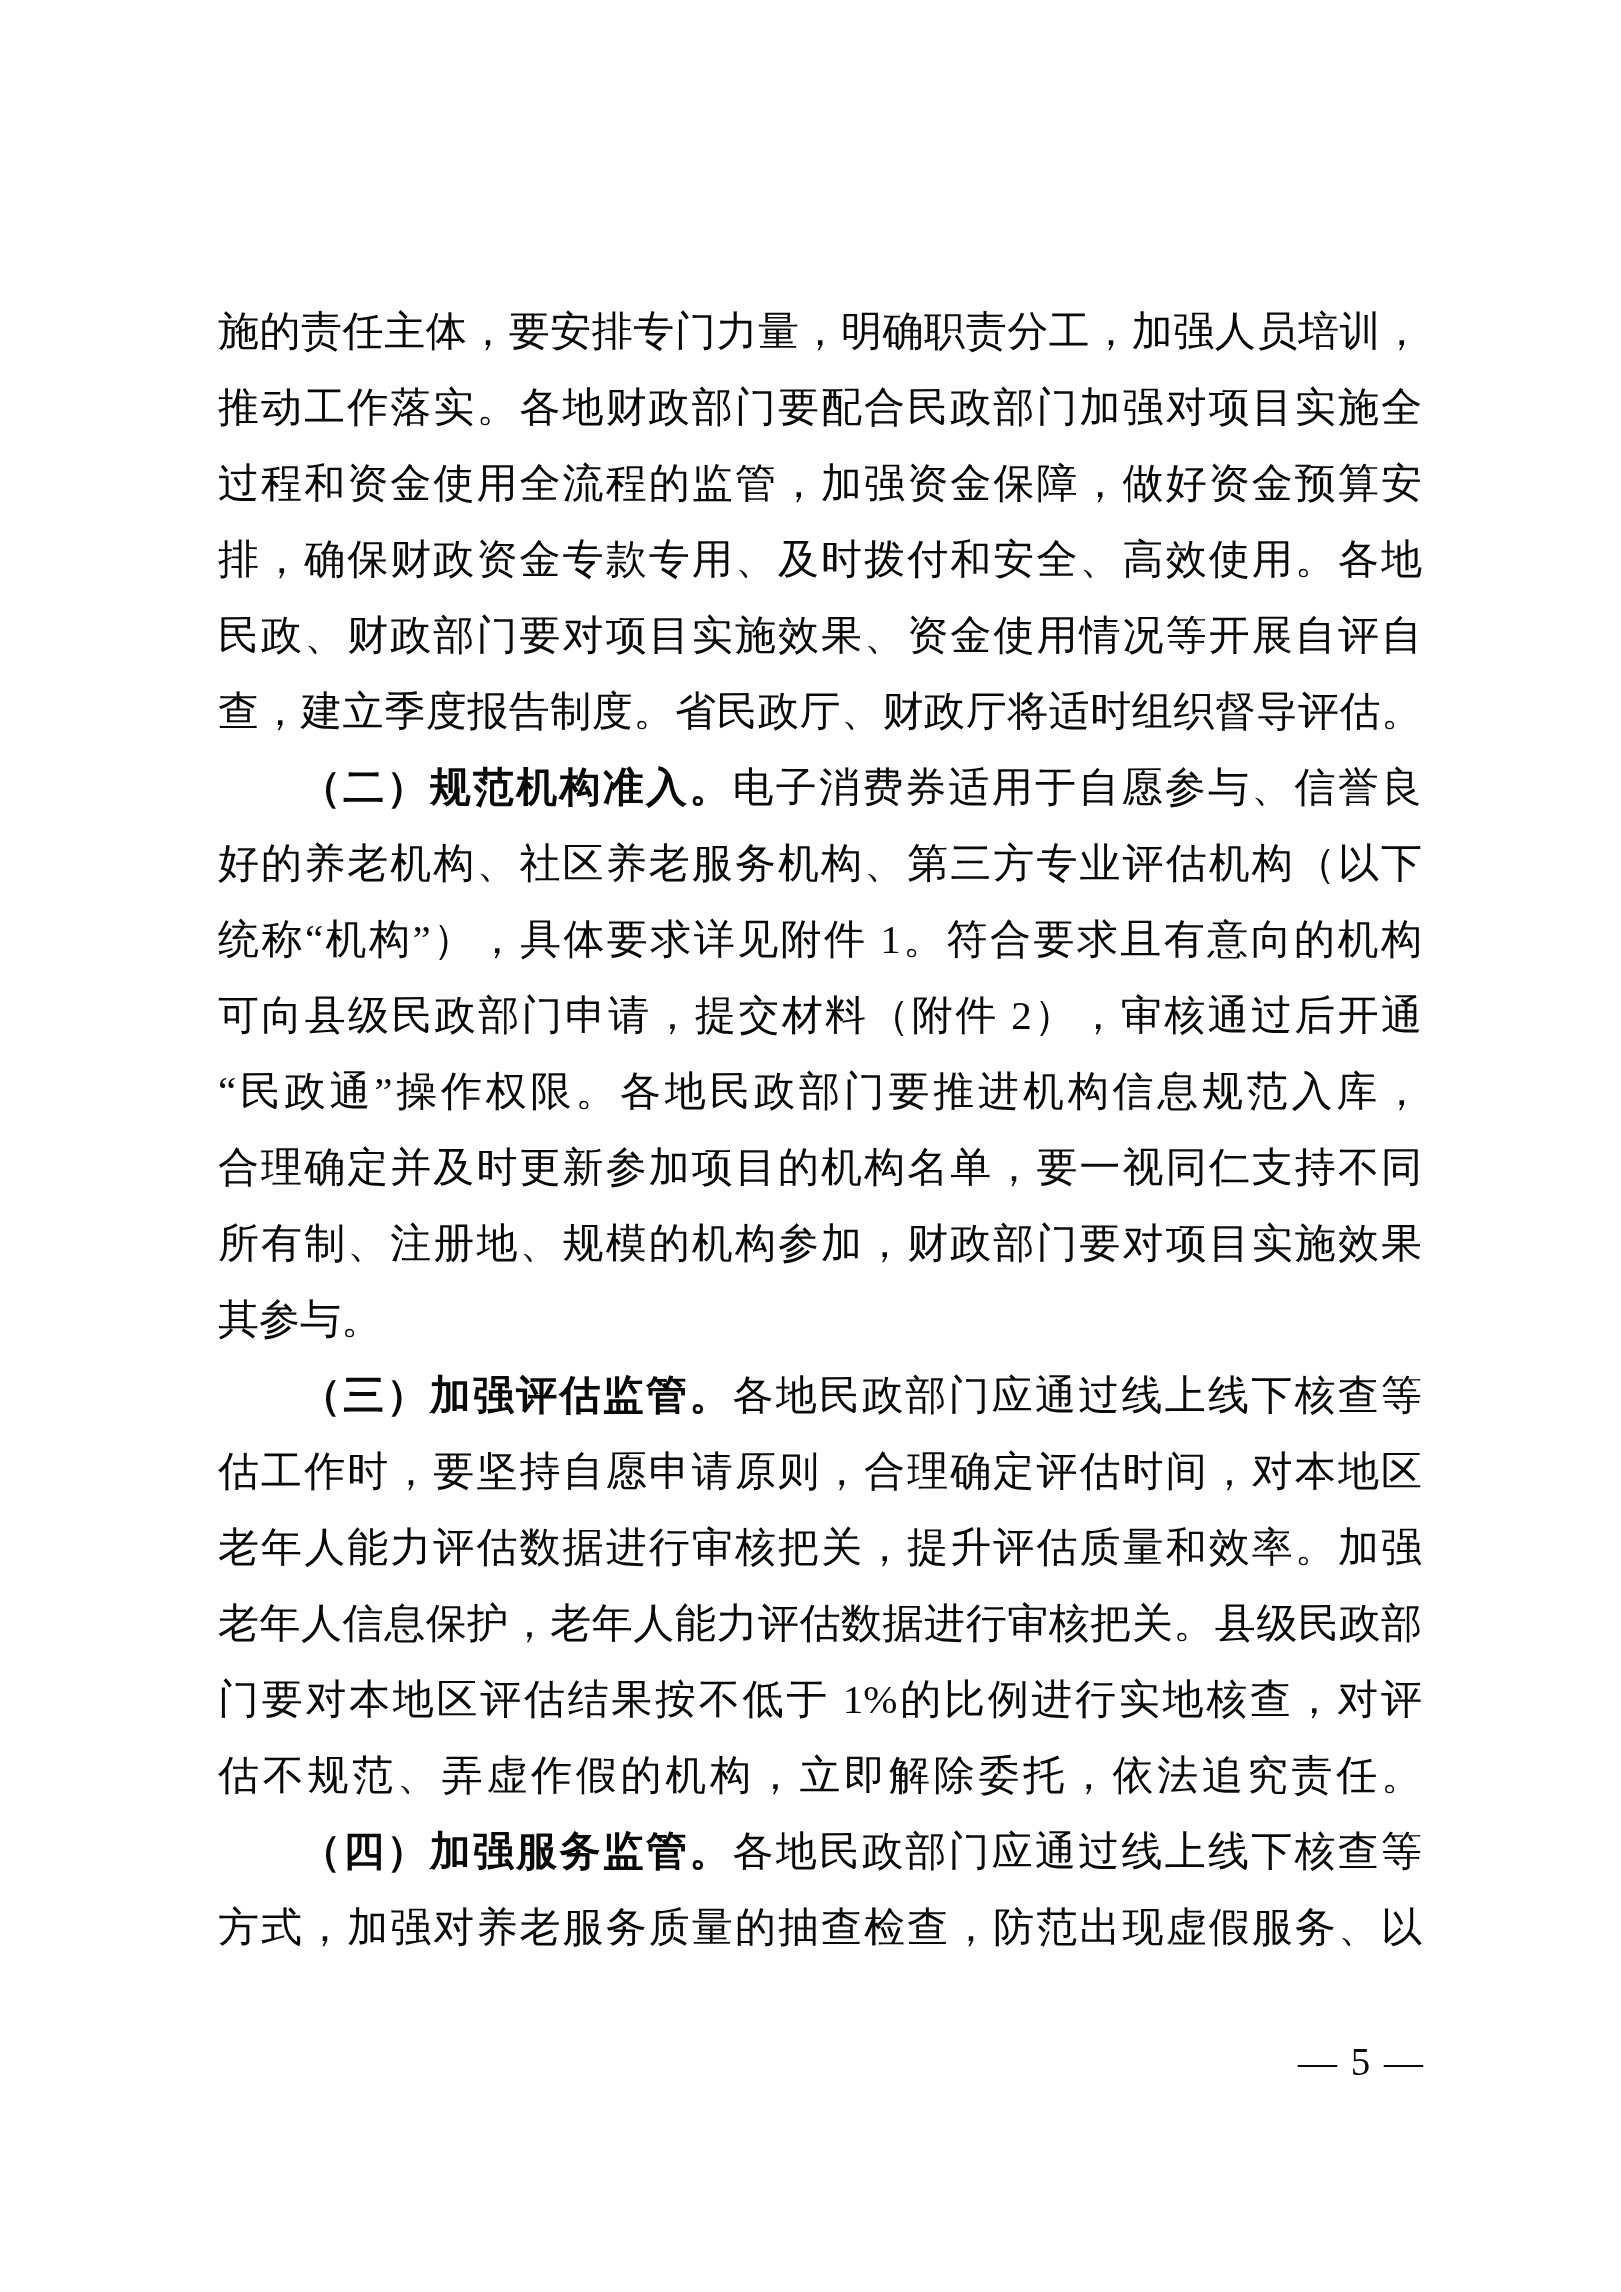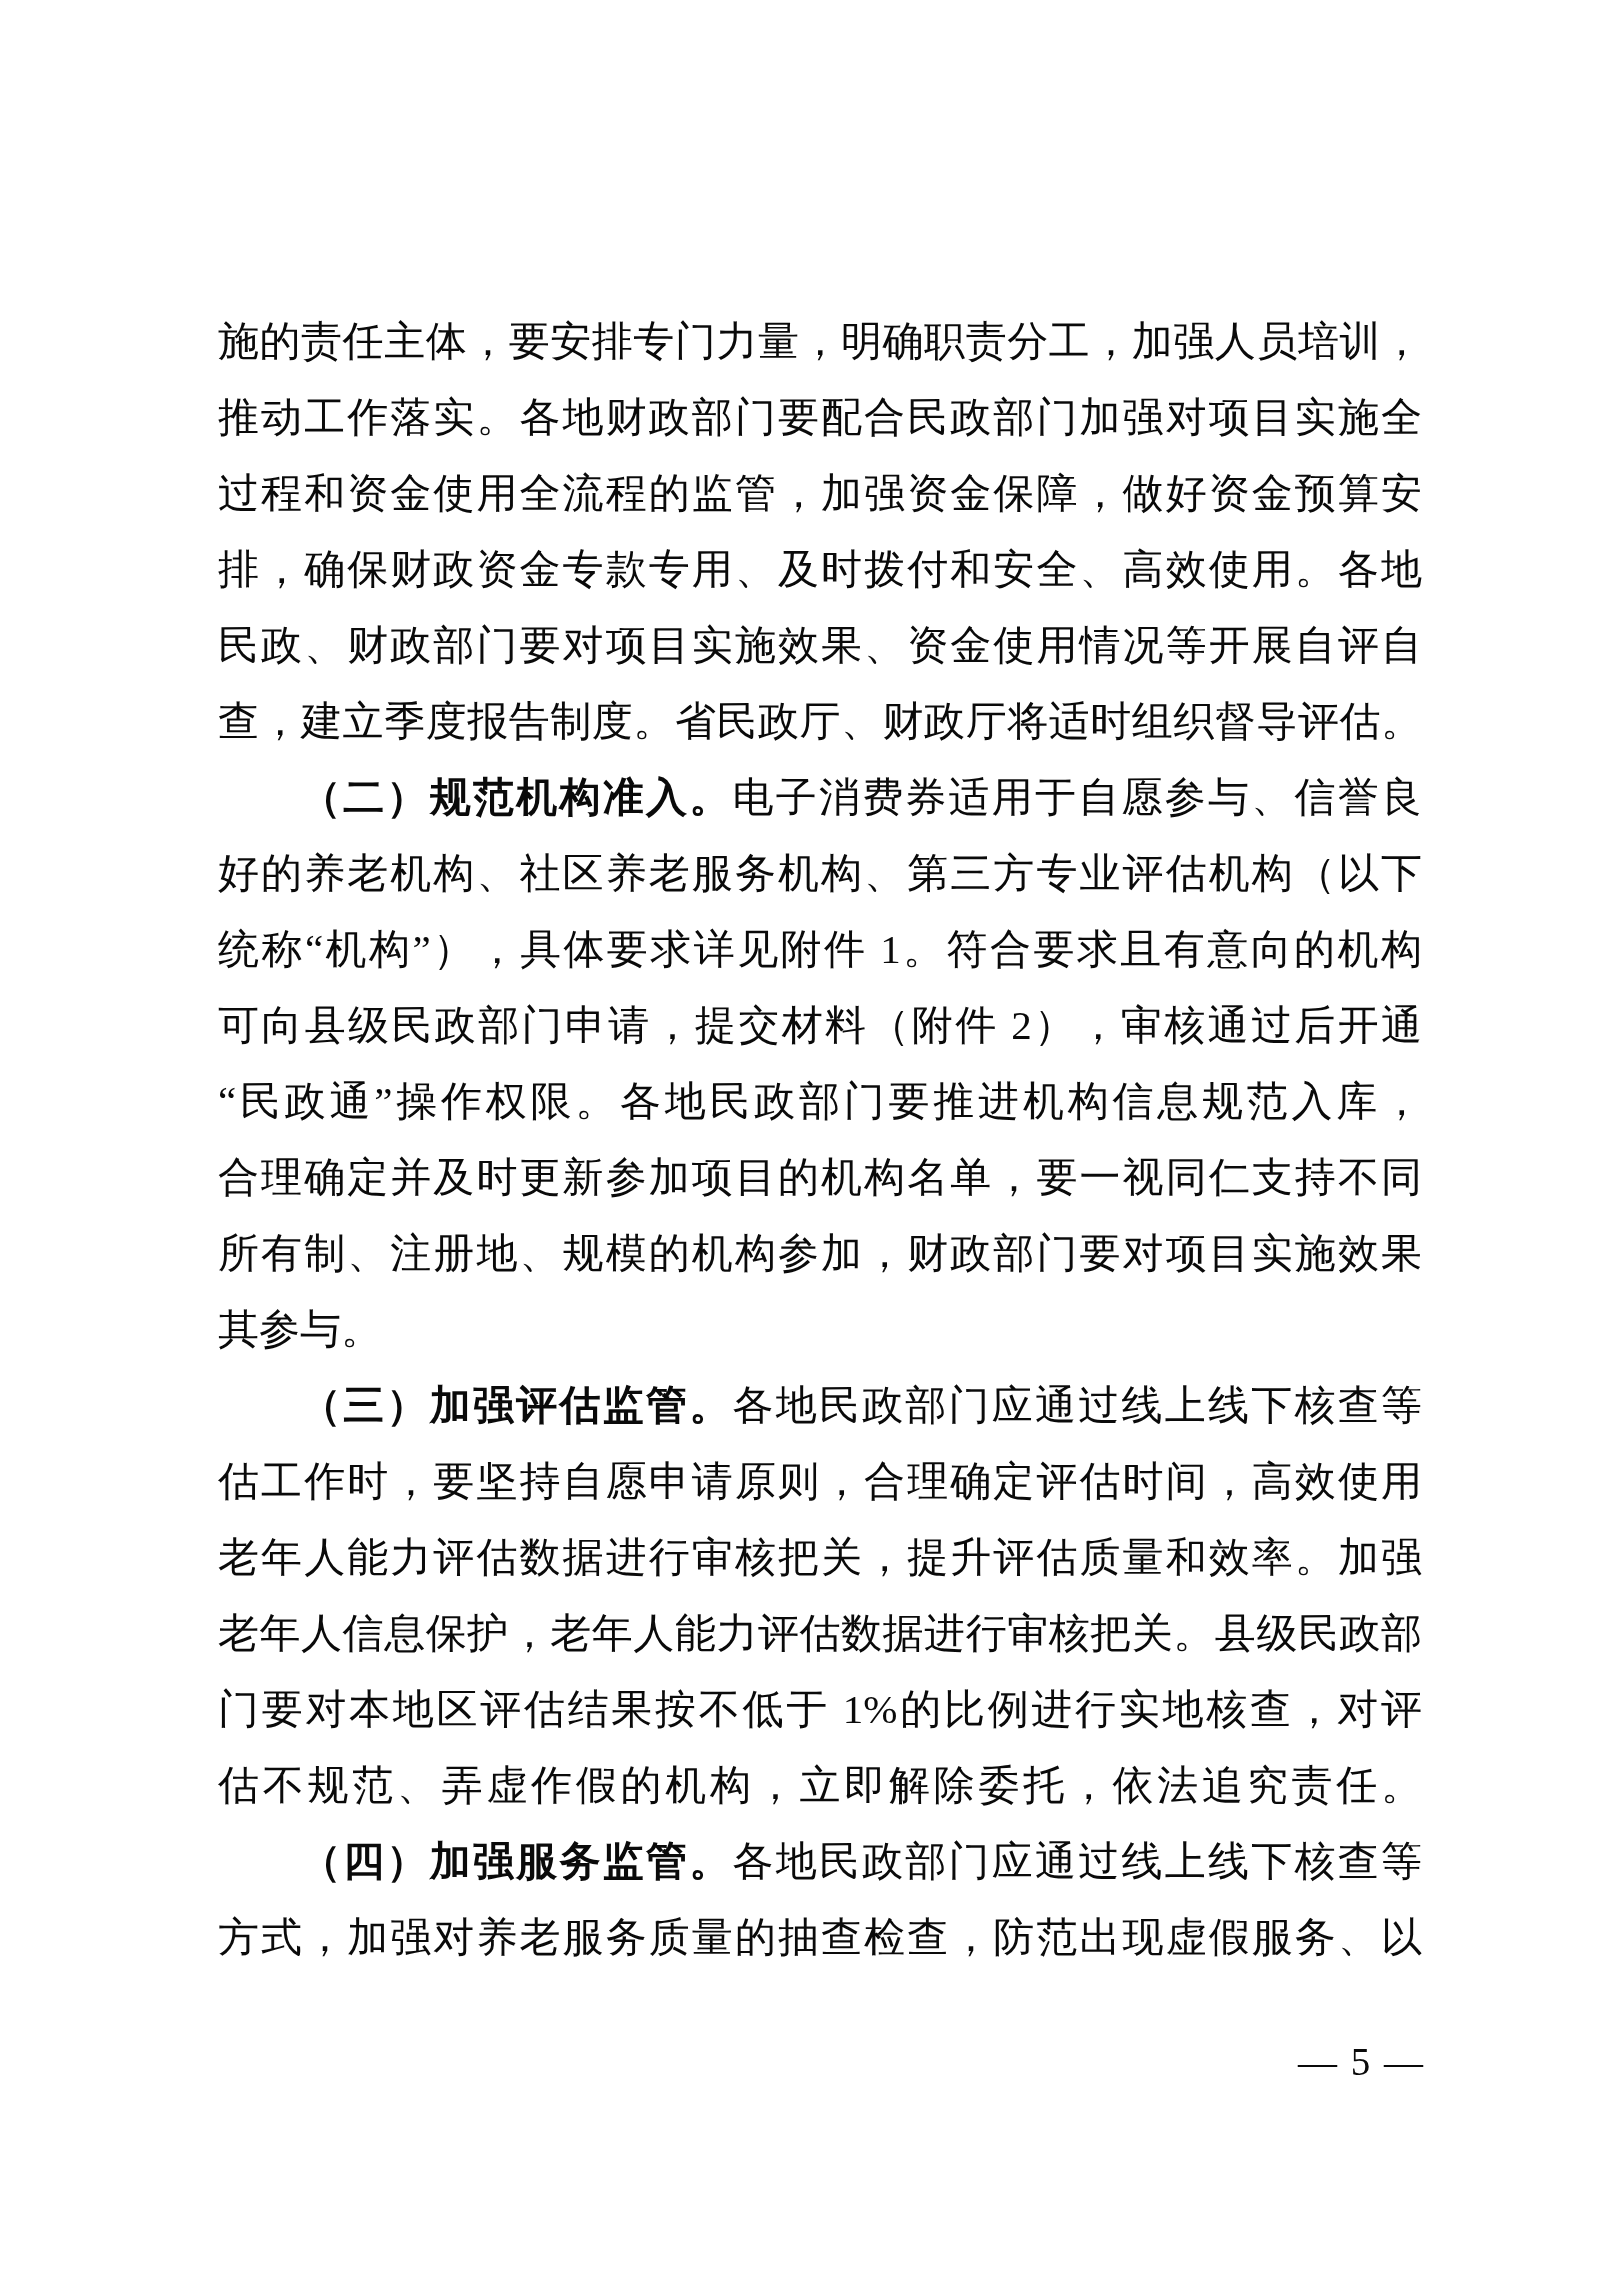--- a/index.html
+++ b/index.html
@@ -14,21 +14,21 @@
   .page {
     position: relative;
     width: 1621px;
     height: 2293px;
     background: #ffffff;
     color: #0a0a0a;
   }
   .text-block {
     position: absolute;
     left: 218px;
-    top: 303px;
+    top: 293px;
     width: 1204px;
   }
   .line {
     height: 76px;
     line-height: 76px;
     font-size: 41px;
     color: #0a0a0a;
     text-align: justify;
     text-align-last: justify;
     letter-spacing: 0;
@@ -66,21 +66,21 @@
       <div class="line"><span>查，建立季度报告制度。省民政厅、财政厅将适时组织督导评估。</span></div>
       <div class="line indent"><span class="head">（二）规范机构准入。</span><span>电子消费券适用于自愿参与、信誉良</span></div>
       <div class="line"><span>好的养老机构、社区养老服务机构、第三方专业评估机构（以下</span></div>
       <div class="line"><span>统称“机构”），具体要求详见附件 1。符合要求且有意向的机构</span></div>
       <div class="line"><span>可向县级民政部门申请，提交材料（附件 2），审核通过后开通</span></div>
       <div class="line"><span>“民政通”操作权限。各地民政部门要推进机构信息规范入库，</span></div>
       <div class="line"><span>合理确定并及时更新参加项目的机构名单，要一视同仁支持不同</span></div>
       <div class="line"><span>所有制、注册地、规模的机构参加，财政部门要对项目实施效果</span></div>
       <div class="line no-just"><span>其参与。</span></div>
       <div class="line indent"><span class="head">（三）加强评估监管。</span><span>各地民政部门应通过线上线下核查等</span></div>
-      <div class="line"><span>估工作时，要坚持自愿申请原则，合理确定评估时间，高效使用</span></div>
+      <div class="line"><span>估工作时，要坚持自愿申请原则，合理确定评估时间，对本地区</span></div>
       <div class="line"><span>老年人能力评估数据进行审核把关，提升评估质量和效率。加强</span></div>
       <div class="line"><span>老年人信息保护，老年人能力评估数据进行审核把关。县级民政部</span></div>
       <div class="line"><span>门要对本地区评估结果按不低于 1%的比例进行实地核查，对评</span></div>
       <div class="line"><span>估不规范、弄虚作假的机构，立即解除委托，依法追究责任。</span></div>
       <div class="line indent"><span class="head">（四）加强服务监管。</span><span>各地民政部门应通过线上线下核查等</span></div>
       <div class="line"><span>方式，加强对养老服务质量的抽查检查，防范出现虚假服务、以</span></div>
     </div>
   <div class="page-number">— 5 —</div>
 </div>
 

